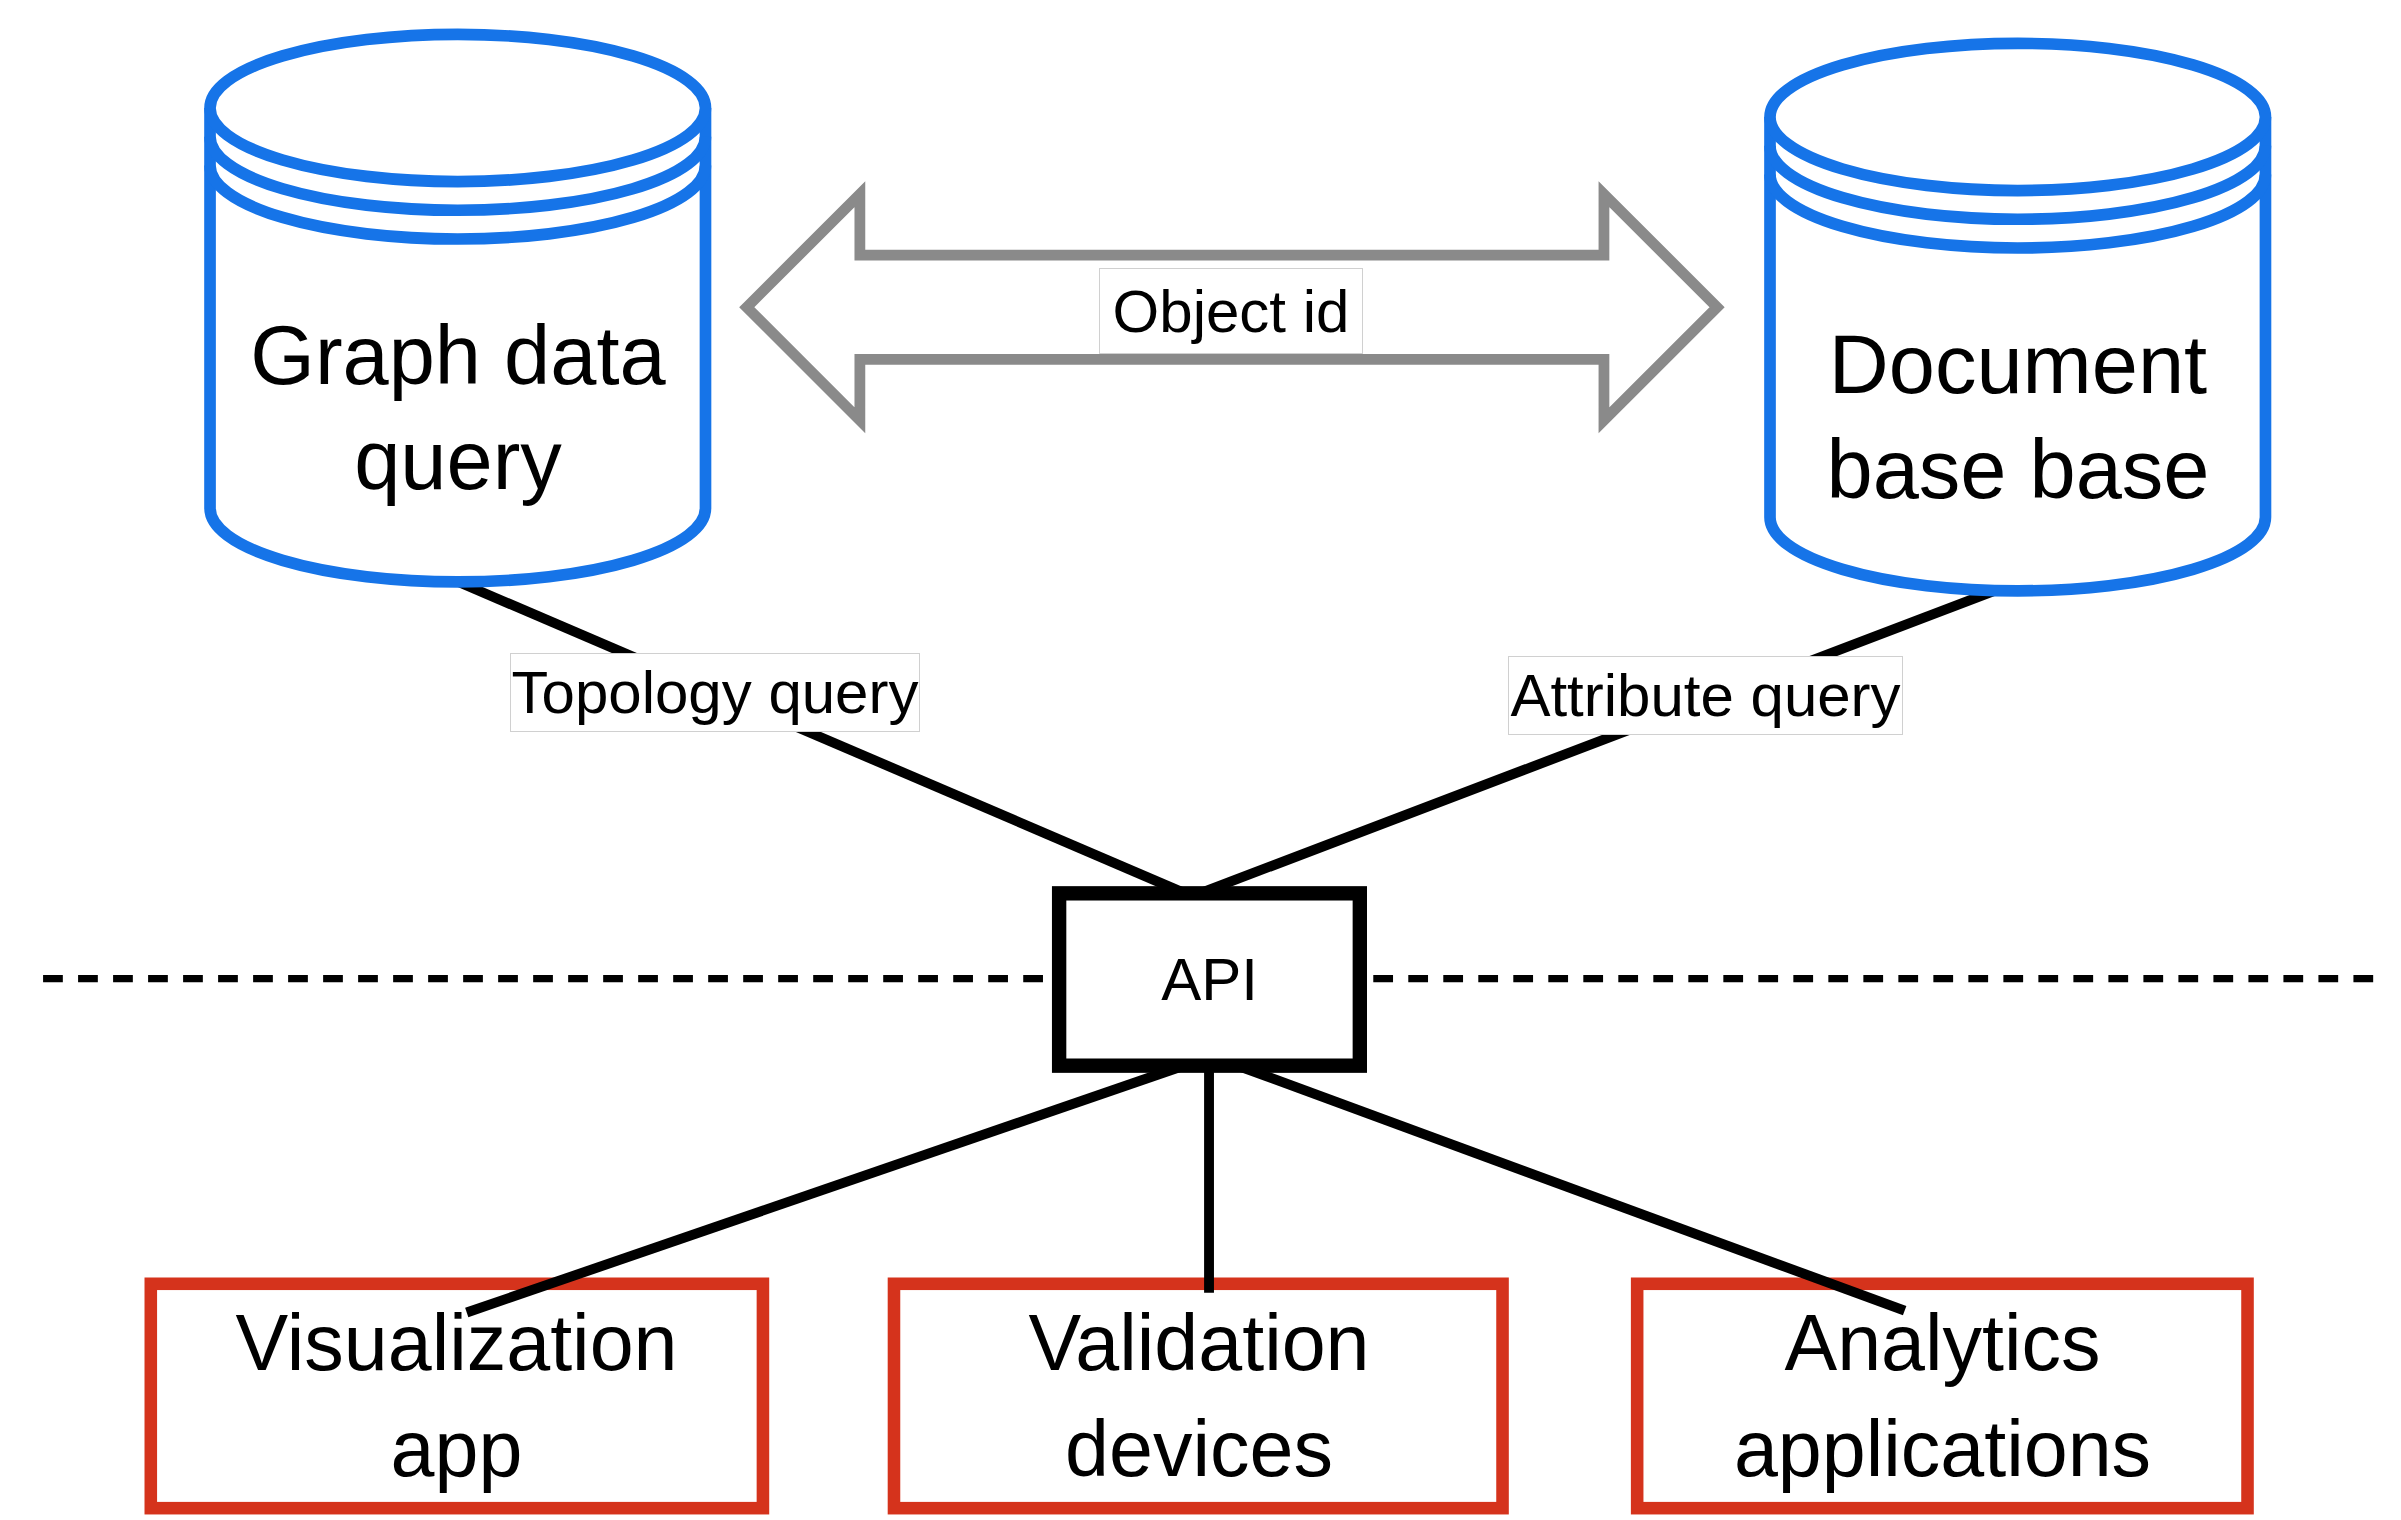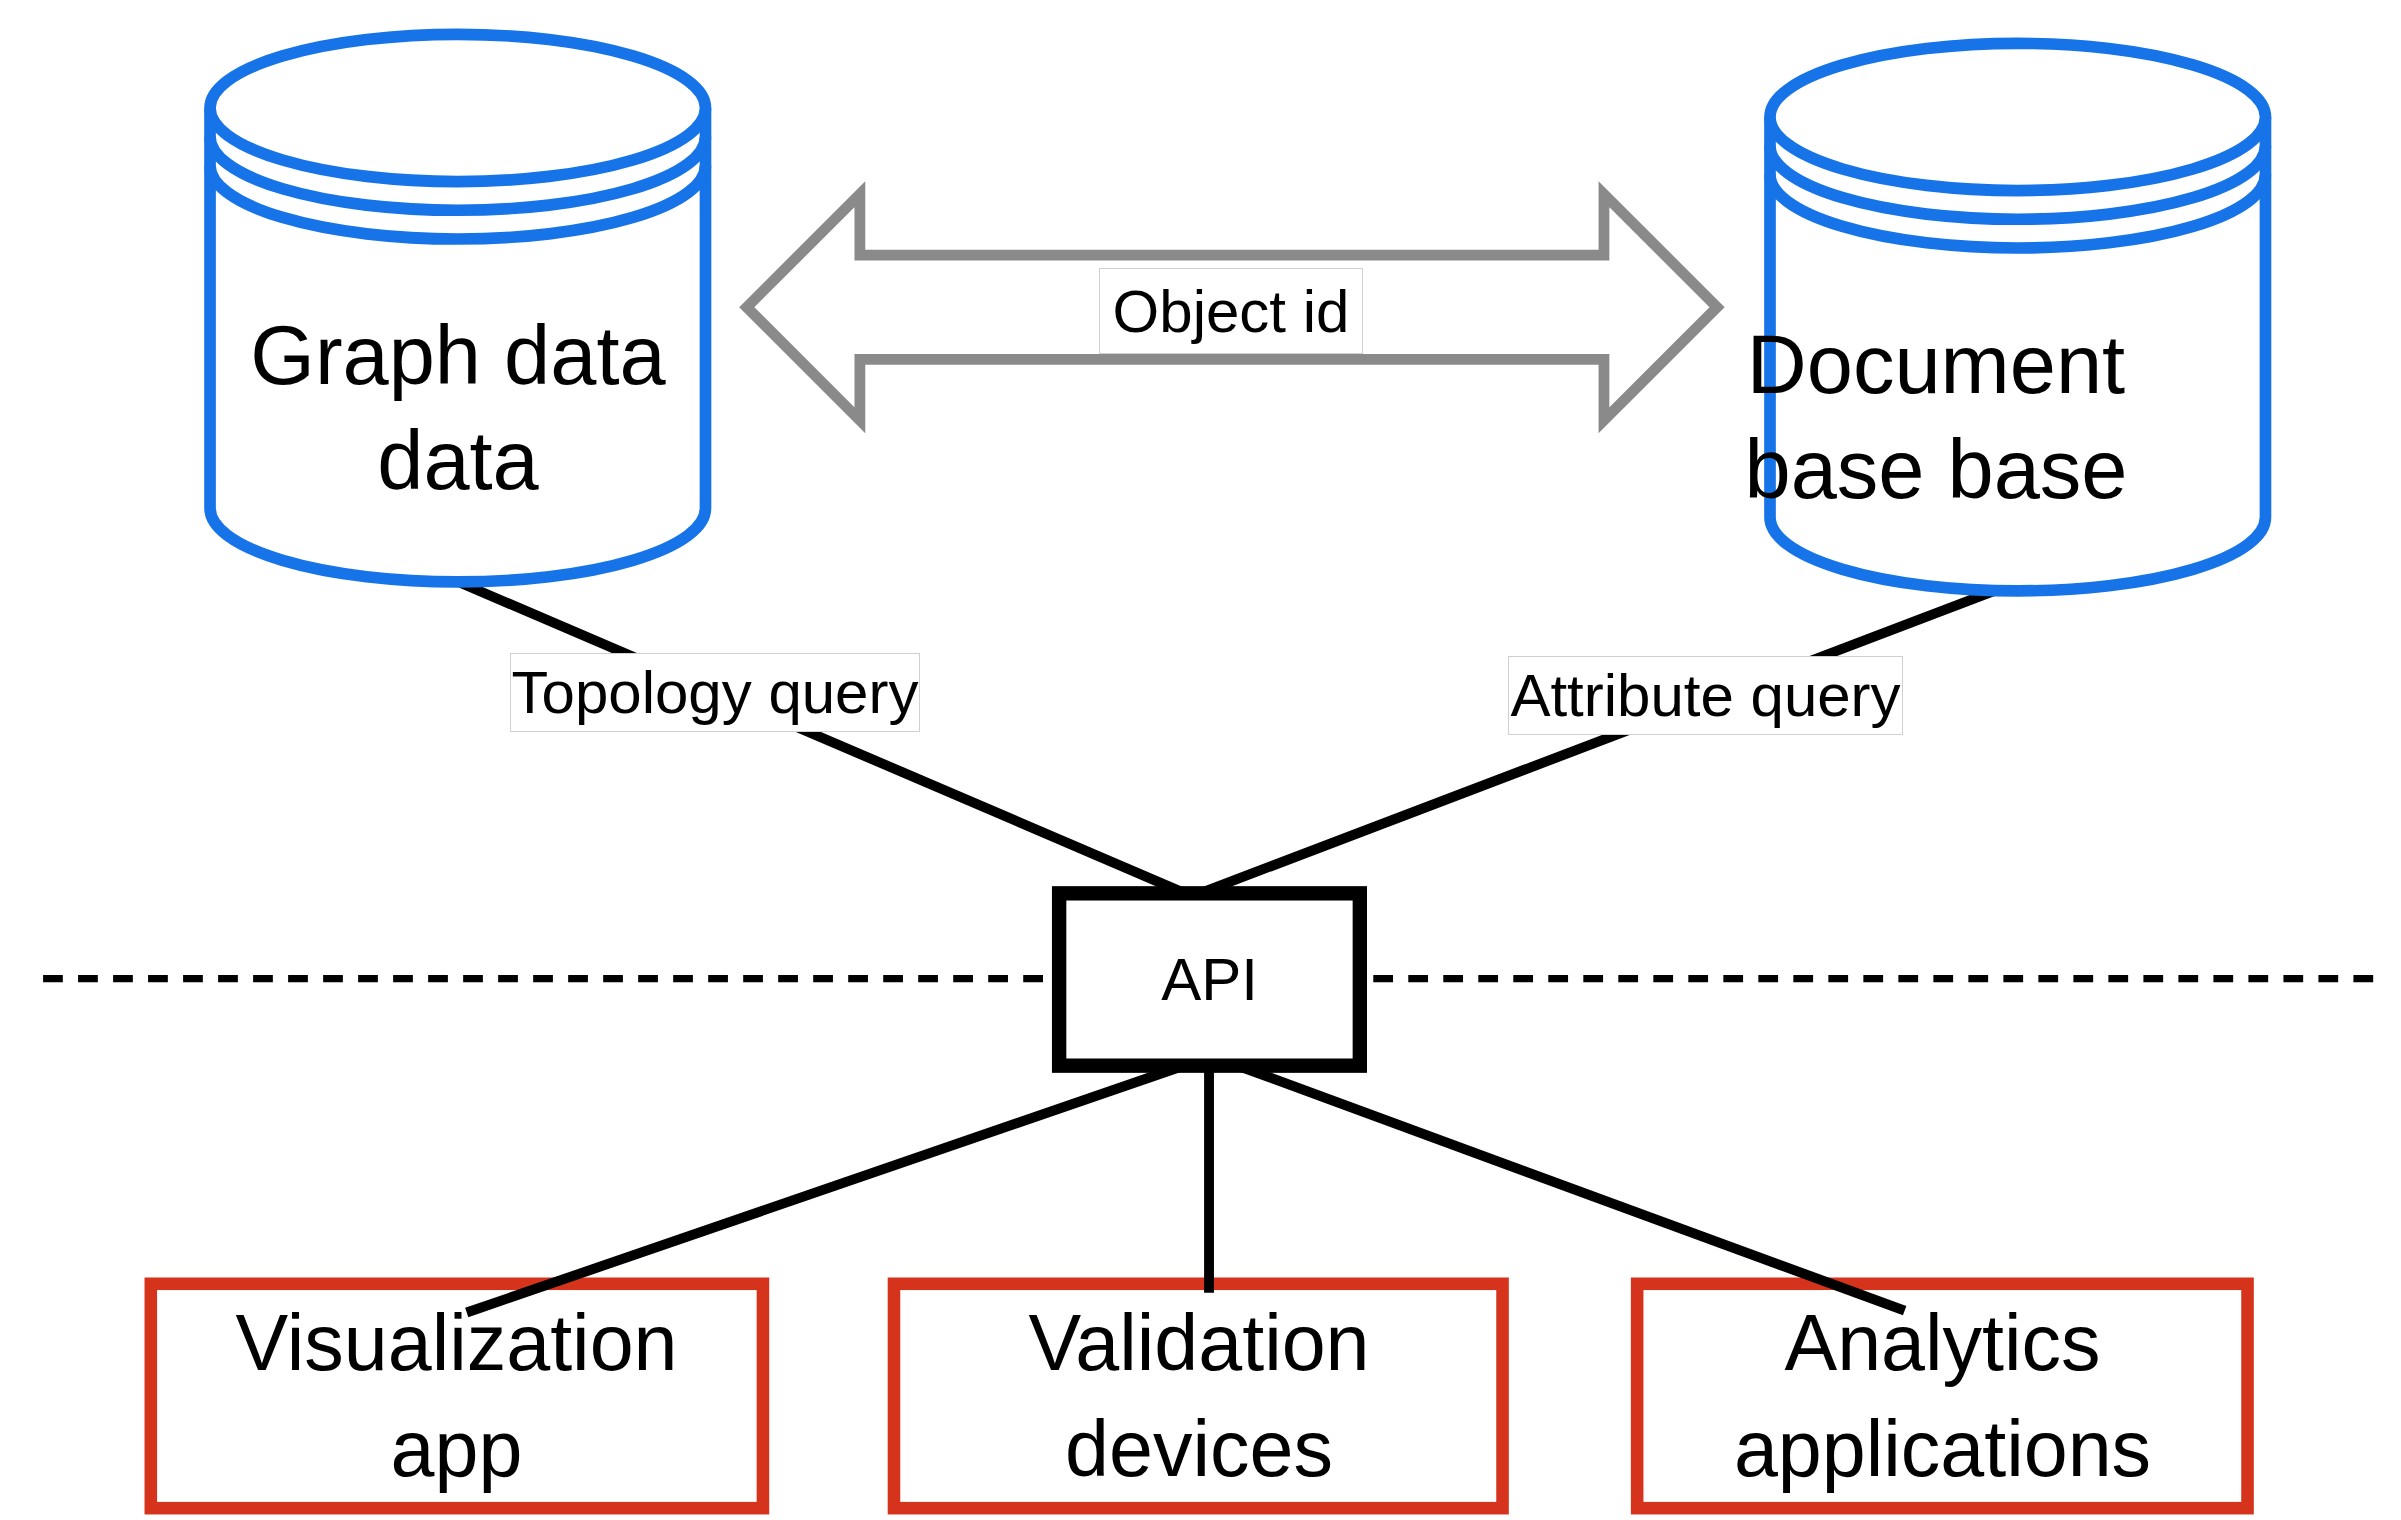--- a/index.html
+++ b/index.html
@@ -66,24 +66,24 @@
     <g>
       <path d="M1972 130 L1972 576 A276 82 0 0 0 2524 576 L2524 130" fill="#ffffff" stroke="#1674e8" stroke-width="13"></path>
       <path d="M1972 162 A276 82 0 0 0 2524 162" fill="none" stroke="#1674e8" stroke-width="13"></path>
       <path d="M1972 194 A276 82 0 0 0 2524 194" fill="none" stroke="#1674e8" stroke-width="13"></path>
       <ellipse cx="2248" cy="130" rx="276" ry="82" fill="#ffffff" stroke="#1674e8" stroke-width="13"></ellipse>
     </g>
   </svg>
 
   <div class="lbl col node-text" style="left:210px; top:296px; width:496px; height:224px;">
     <div>Graph data</div>
-    <div>data</div>
+    <div>query</div>
   </div>
 
-  <div class="lbl col node-text" style="left:1688px; top:305px; width:496px; height:224px;">
+  <div class="lbl col node-text" style="left:1770px; top:305px; width:496px; height:224px;">
     <div>Document</div>
     <div>base base</div>
   </div>
 
   <div class="lbl api-text" style="left:1059px; top:893px; width:301px; height:172px;">API</div>
 
   <div class="lbl edge-tag" style="left:1099px; top:268px; width:262px; height:84px;">Object id</div>
 
   <div class="lbl edge-tag" style="left:510px; top:653px; width:408px; height:77px;">Topology query</div>
 

